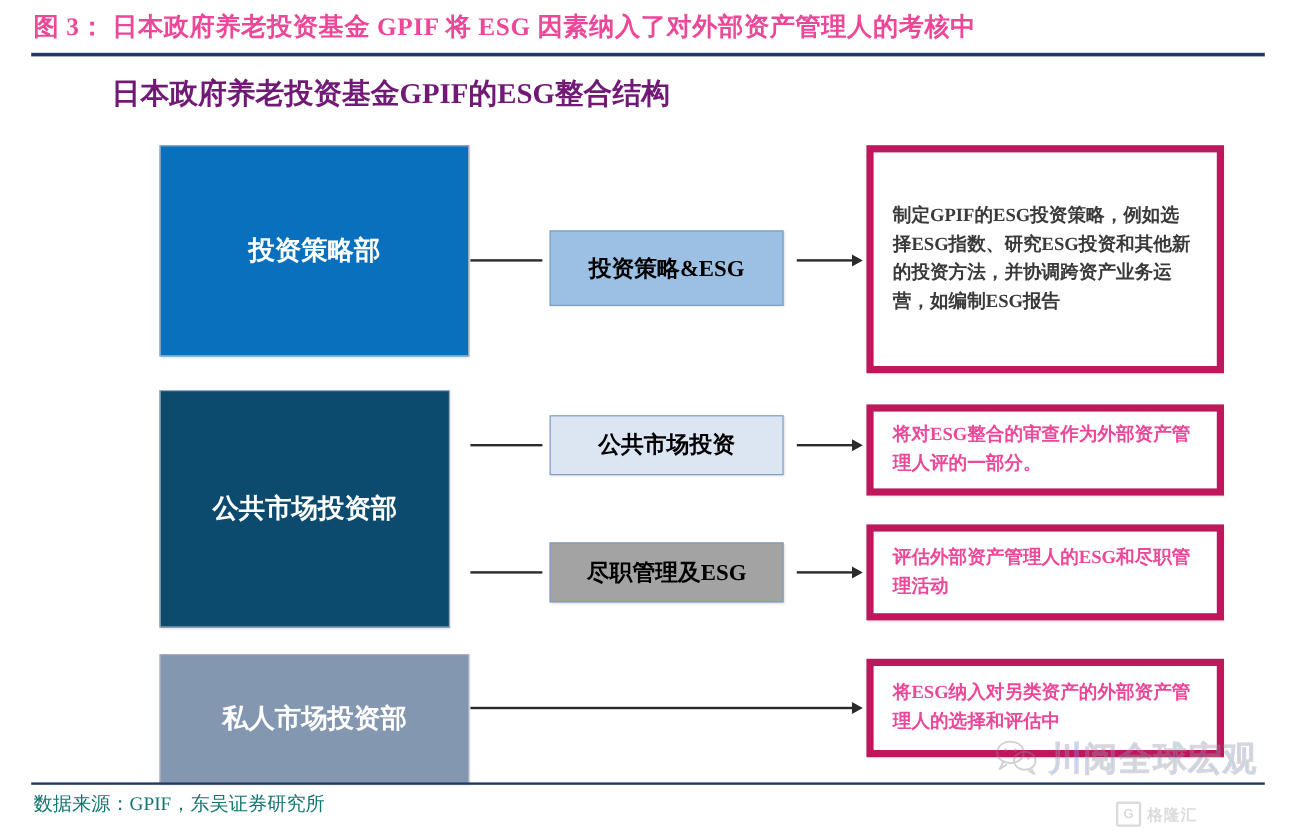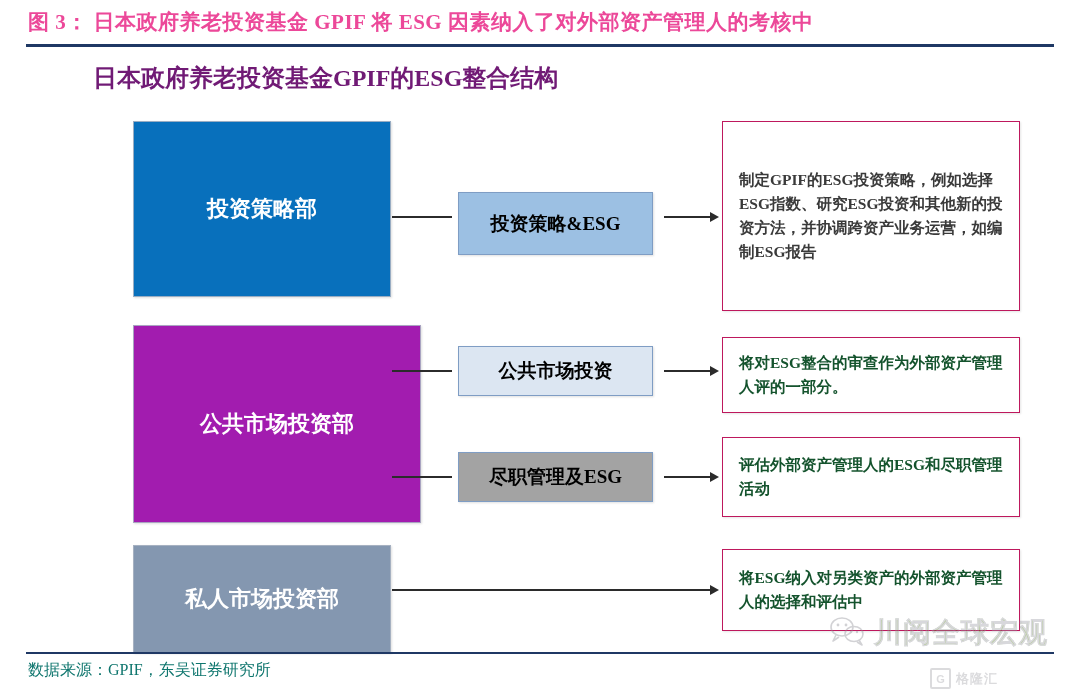--- a/index.html
+++ b/index.html
@@ -58,22 +58,22 @@
     font-size: 22px;
     font-family: "Liberation Serif", "DejaVu Serif", serif;
     border: 1px solid rgba(170,180,195,0.9);
     box-shadow: 1px 1px 2px rgba(0,0,0,0.12);
   }
   #dept-0 {
     left: 133px; top: 121px; width: 258px; height: 176px;
     background: #0870bc;
   }
   #dept-1 {
-    left: 133px; top: 325px; width: 288px; height: 198px;
-    background: #a21caf;
+    left: 133px; top: 325px; width: 242px; height: 198px;
+    background: #0c4a6e;
   }
   #dept-2 {
     left: 133px; top: 545px; width: 258px; height: 108px;
     background: #8497b0;
   }
 
   
   .func-box {
     position: absolute;
     box-sizing: border-box;
@@ -97,32 +97,32 @@
   #func-2 {
     left: 458px; top: 452px; width: 195px; height: 50px;
     background: #a3a3a3;
   }
 
   
   .desc-box {
     position: absolute;
     box-sizing: border-box;
     background: #ffffff;
-    border: 1px solid #be185d;
+    border: 6px solid #be185d;
     box-shadow: 1px 1px 2px rgba(0,0,0,0.10);
     display: flex;
     align-items: center;
   }
   .desc-text {
     display: block;
     padding: 0 16px;
     font-size: 15.5px;
     font-weight: bold;
     line-height: 1.55;
-    color: #14532d;
+    color: #ec4899;
     font-family: "Liberation Serif", "DejaVu Serif", serif;
   }
   #desc-0 { left: 722px; top: 121px; width: 298px; height: 190px; }
   #desc-0 .desc-text { color: #3a3a3a; }
   #desc-1 { left: 722px; top: 337px; width: 298px; height: 76px; }
   #desc-2 { left: 722px; top: 437px; width: 298px; height: 80px; }
   #desc-3 { left: 722px; top: 549px; width: 298px; height: 82px; }
 
   
   .connector {
@@ -177,21 +177,21 @@
     top: 614px;
     display: flex;
     align-items: center;
     gap: 6px;
     opacity: 0.38;
     pointer-events: none;
   }
   #watermark-wechat .wm-text {
     font-size: 28px;
     font-weight: bold;
-    color: #4d7c0f;
+    color: #3b82f6;
     letter-spacing: 1px;
     font-family: "Liberation Sans", "DejaVu Sans", sans-serif;
     -webkit-text-stroke: 0.5px #9a9aa5;
   }
   #watermark-brand {
     position: absolute;
     left: 930px;
     top: 668px;
     display: flex;
     align-items: center;

